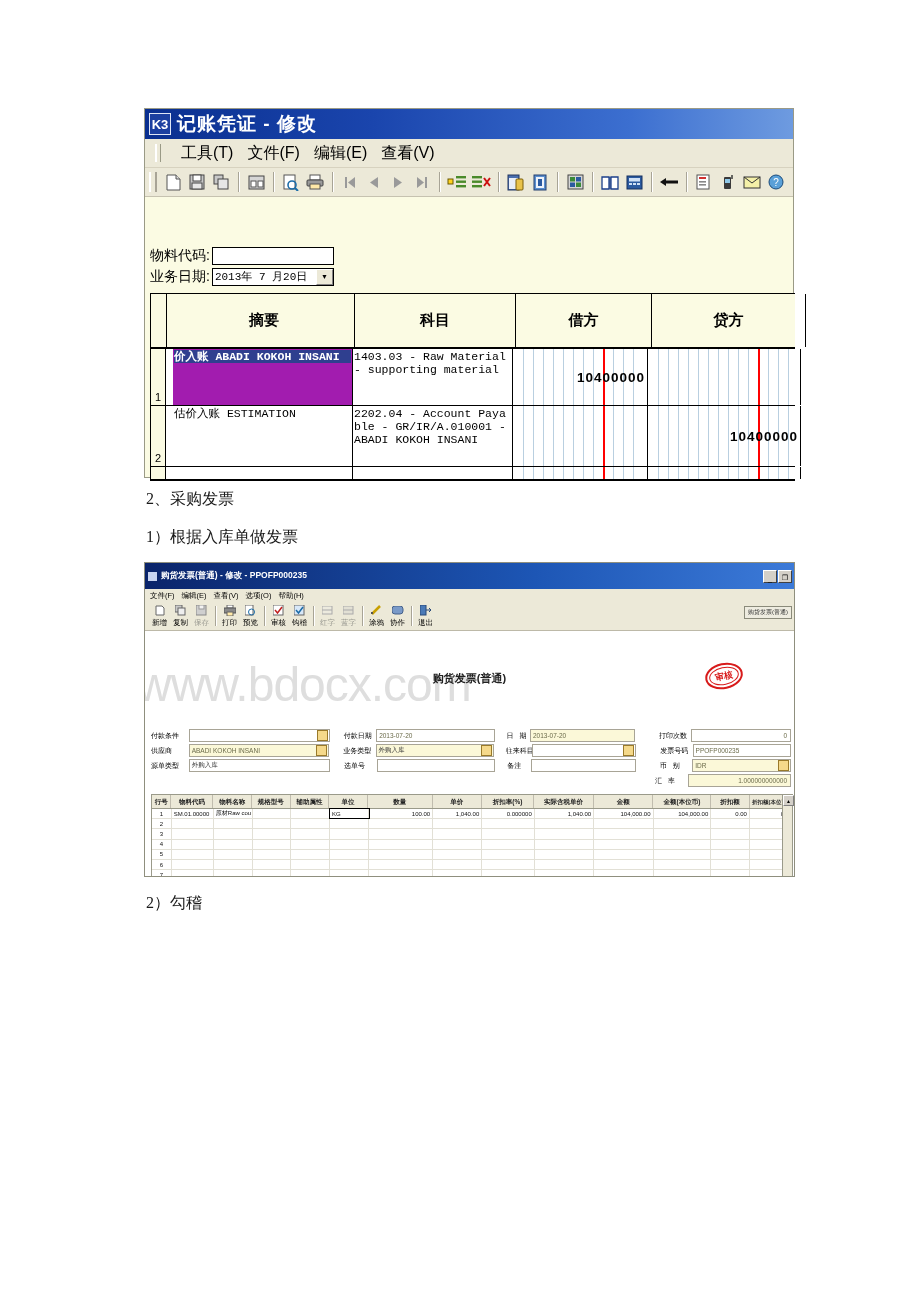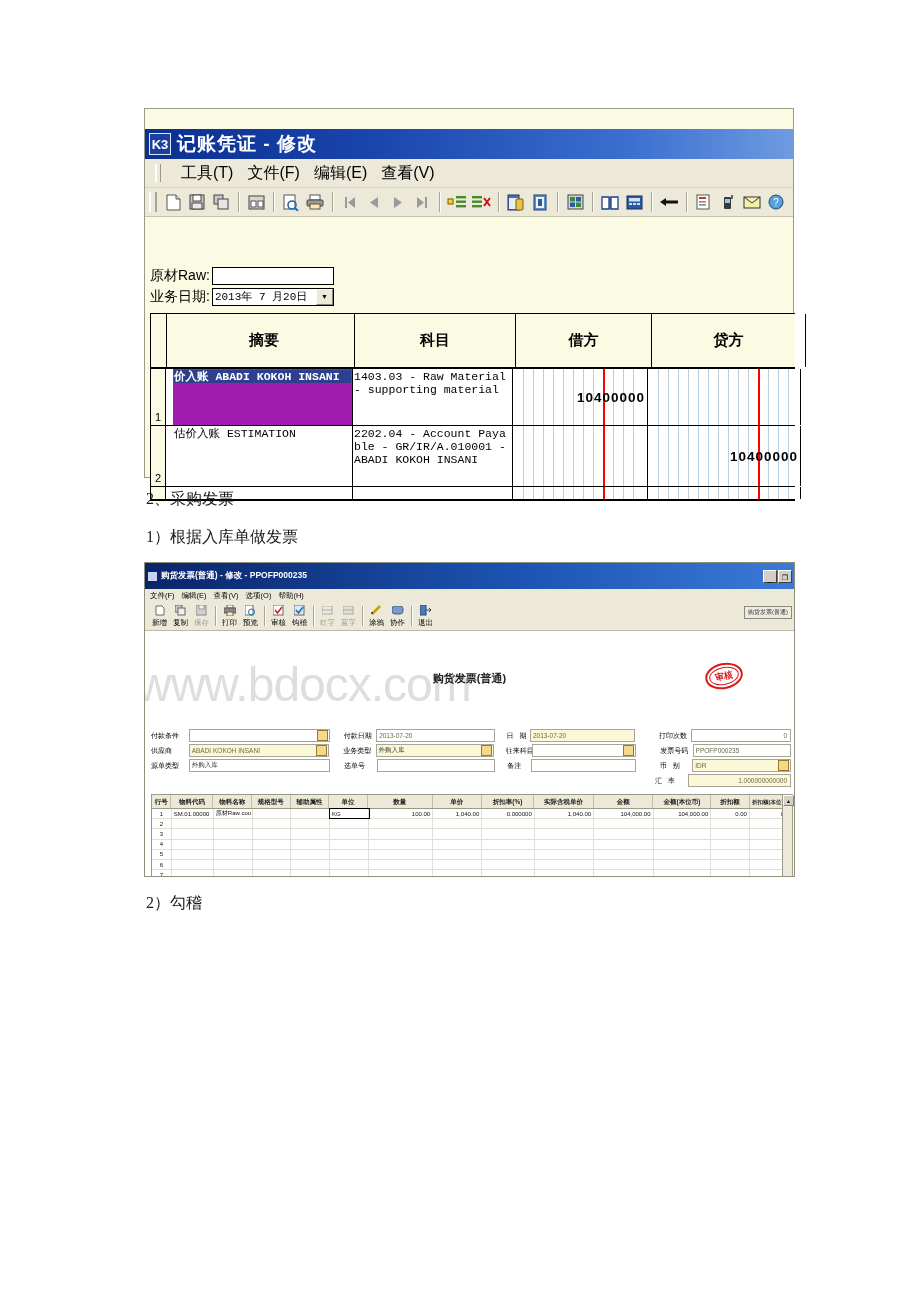--- a/index.html
+++ b/index.html
@@ -8,21 +8,21 @@
     font-family:"Liberation Serif","DejaVu Serif",serif;
     -webkit-font-smoothing:none;
   }
   .page{position:relative;width:920px;height:1302px;overflow:hidden;}
 
   
   #win1{position:absolute;left:144px;top:108px;width:650px;height:370px;
         background:#fbfbe3;border:1px solid #9a9a86;box-sizing:border-box;
         font-family:"Liberation Sans","DejaVu Sans",sans-serif;}
   #win1 .titlebar{height:30px;background:linear-gradient(to right,#0a2f8f 0%,#1a45ad 35%,#3c6fd0 75%,#6e9be0 100%);
-        display:flex;align-items:center;padding-left:4px;margin-top:20px;}
+        display:flex;align-items:center;padding-left:4px;}
   #win1 .titlebar .ticon{width:20px;height:20px;background:#1b3fa0;color:#fff;
         font-size:13px;font-weight:bold;display:flex;align-items:center;justify-content:center;
         border:1px solid #dfe6f5;margin-right:6px;}
   #win1 .titlebar .ttext{color:#ffffff;font-size:19px;font-weight:bold;letter-spacing:1px;}
   #win1 .menubar{height:28px;background:#ece9d8;border-bottom:1px solid #d7d2bf;
         display:flex;align-items:center;padding-left:10px;gap:14px;}
   #win1 .menubar .mi{font-size:16px;color:#000;}
   #win1 .gripper{width:3px;height:18px;border-left:2px solid #fff;border-right:1px solid #9a9a86;margin-right:6px;}
   #win1 .toolbar{height:28px;background:#ece9d8;border-bottom:1px solid #c6c2b0;
         display:flex;align-items:center;padding-left:4px;}
@@ -311,21 +311,21 @@
         <svg width="16" height="16" viewBox="0 0 16 16">
             <circle cx="8" cy="8" r="7" fill="#5aa0d8" stroke="#1b4a7a"></circle>
             <text x="8" y="12" font-size="10" fill="#fff" text-anchor="middle" font-family="sans-serif">?</text>
           </svg>
         </div>
     </div>
 
     <div class="blank"></div>
 
     <div class="fldline">
-      <span class="fldlabel">原材Raw:</span>
+      <span class="fldlabel">物料代码:</span>
       <span class="fldbox" style="width:118px;"></span>
     </div>
     <div class="fldline">
       <span class="fldlabel">业务日期:</span>
       <span class="fldbox combo" style="width:118px;">
         <span style="font-family:'Liberation Mono','DejaVu Sans Mono',monospace;">2013年 7 月20日</span>
         <span class="combobtn">▼</span>
       </span>
     </div>
 

